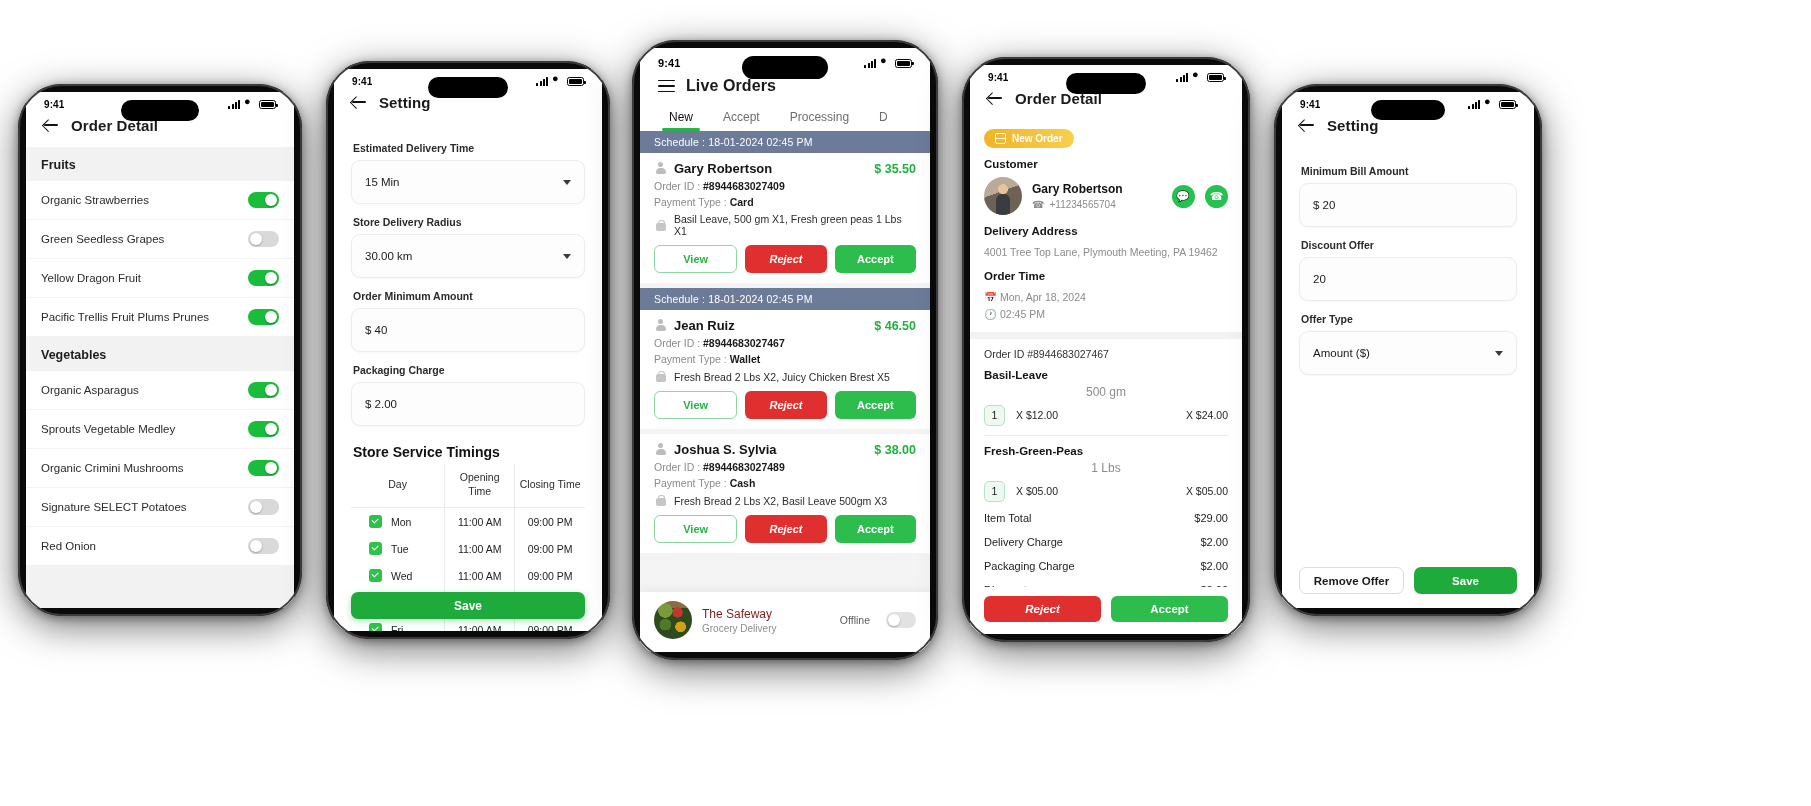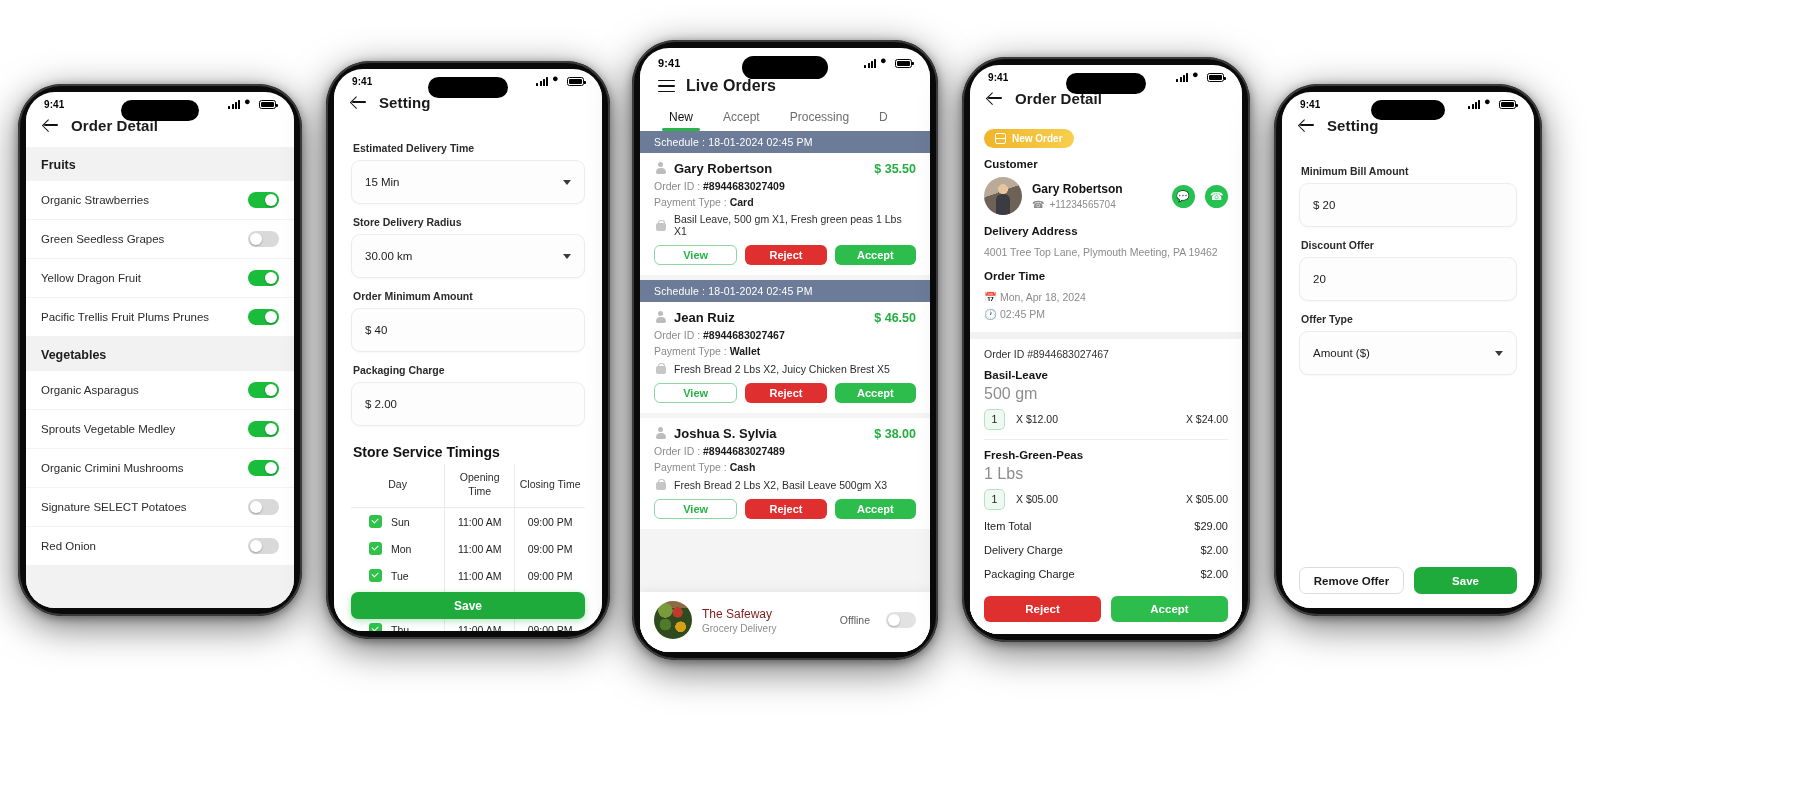--- a/index.html
+++ b/index.html
@@ -18,21 +18,21 @@
     border-radius: 44px;
     box-shadow: 0 10px 38px rgba(0,0,0,.55), 0 2px 10px rgba(0,0,0,.4);
     overflow: hidden;
   }
   .phone::before{
     content:""; position:absolute; inset:0; border-radius:44px;
     border:2.5px solid #3b3b3b; pointer-events:none; z-index:40;
   }
   .screen {
     position: absolute; inset: 8px;
-    background: #ffffff; border-radius: 29px; overflow: hidden;
+    background: #ffffff; border-radius: 8px; overflow: hidden;
     display: flex; flex-direction: column;
   }
   .dyn-island{
     position:absolute; top:8px; left:50%; transform:translateX(-50%);
     background:#000; border-radius:22px; z-index:30;
   }
 
   
   .statusbar{
     display:flex; align-items:center; justify-content:space-between;
@@ -141,24 +141,24 @@
     background:#6b7b98; color:#fff; font-size:10.5px; padding:5px 14px; letter-spacing:.15px;
   }
   .order-card{ background:#fff; padding: 8px 14px 10px 14px;}
   .oc-top{ display:flex; align-items:center; justify-content:space-between;}
   .oc-name{ display:flex; align-items:center; gap:7px; font-size:13px;font-weight:700;color:#141414;}
   .oc-price{ font-size:12.5px;font-weight:700;color:#21b03f;}
   .oc-line{ font-size:10.5px; color:#8b8b8b; margin-top:4px;}
   .oc-line b{ color:#1a1a1a; font-weight:700; }
   .oc-items{ display:flex; align-items:center; gap:7px; font-size:10.5px; color:#2b2b2b; margin-top:5px;}
   .oc-btns{ display:flex; gap:8px; margin-top:8px;}
-  .btn{ flex:1 1 0; height:20px; border-radius:6px; display:flex;align-items:center;justify-content:center;
+  .btn{ flex:1 1 0; height:28px; border-radius:6px; display:flex;align-items:center;justify-content:center;
         font-size:11px; font-weight:700; cursor:pointer;}
   .btn-view{ background:#fff; color:#28b446; border:1px solid #8fd6a2;}
-  .btn-reject{ background:#e02f2f; color:#fff;}
+  .btn-reject{ background:#e02f2f; color:#fff;font-style:italic;}
   .btn-accept{ background:#2cbd4c; color:#fff;}
   .person-ic{
     width:13px;height:13px;flex:0 0 auto;position:relative;
   }
   .person-ic::before{content:"";position:absolute;left:4px;top:0;width:5px;height:5px;border-radius:50%;background:#bcbcbc;}
   .person-ic::after{content:"";position:absolute;left:1.5px;top:6px;width:10px;height:6px;border-radius:5px 5px 2px 2px;background:#bcbcbc;}
   .bag-ic{ width:13px;height:13px;flex:0 0 auto;position:relative;}
   .bag-ic::before{content:"";position:absolute;left:1.5px;top:4px;width:10px;height:8px;border-radius:2px;background:#c6c6c6;}
   .bag-ic::after{content:"";position:absolute;left:4px;top:1px;width:5px;height:5px;border:1.5px solid #c6c6c6;border-bottom:none;border-radius:3px 3px 0 0;}
   .storebar{
@@ -211,21 +211,21 @@
   .circ{
     width:23px;height:23px;border-radius:50%;background:#25c151;flex:0 0 auto;
     display:flex;align-items:center;justify-content:center;color:#fff;font-size:11px;cursor:pointer;
   }
   .mini{ font-size:10.5px; color:#8b8b8b; line-height:1.55;}
   .mini .ic{ display:inline-block; width:11px; text-align:center; margin-right:5px; color:#a6a6a6;}
   .p4-sep{height:7px;background:#f2f2f2;}
   .oid{ font-size:10.5px; color:#1b1b1b; font-weight:700; }
   .oid span{ color:#303030; font-weight:400;}
   .item-name{ font-size:11.5px;font-weight:700;color:#141414;margin-top:9px;}
-  .item-qty{ font-size:16px;color:#8d8d8d;margin-top:4px;}
+  .item-qty{ font-size:12px;color:#8d8d8d;margin-top:4px;text-align:center;}
   .item-row{ display:flex;align-items:center;gap:11px;margin-top:6px;}
   .qty-box{
     width:21px;height:21px;border:1px solid #b9e0c3;background:#eef9f1;border-radius:5px;
     display:flex;align-items:center;justify-content:center;font-size:10.5px;color:#1a1a1a;cursor:pointer;
   }
   .item-price{ font-size:10.5px;color:#1f1f1f;}
   .item-total{ margin-left:auto; font-size:10.5px;color:#1f1f1f;}
   .divline{ height:1px;background:#ececec;margin:9px 0 0 0;}
   .sum-row{ display:flex;justify-content:space-between;font-size:11px;color:#1d1d1d;padding:6px 0;}
   .p4-actions{
@@ -367,30 +367,20 @@
 
           <table class="tbl">
             <thead>
               <tr>
                 <th class="col-d">Day</th>
                 <th class="col-o">Opening Time</th>
                 <th>Closing Time</th>
               </tr>
             </thead>
             <tbody>
-              <tr>
-                <td class="col-d">
-                    <div class="daycell">
-                      <span class="chk"></span>
-                      <span>Sun</span>
-                    </div>
-                  </td>
-                <td class="col-o">11:00 AM</td>
-                <td>09:00 PM</td>
-              </tr>
               <tr>
                 <td class="col-d">
                     <div class="daycell">
                       <span class="chk"></span>
                       <span>Mon</span>
                     </div>
                   </td>
                 <td class="col-o">11:00 AM</td>
                 <td>09:00 PM</td>
               </tr>

